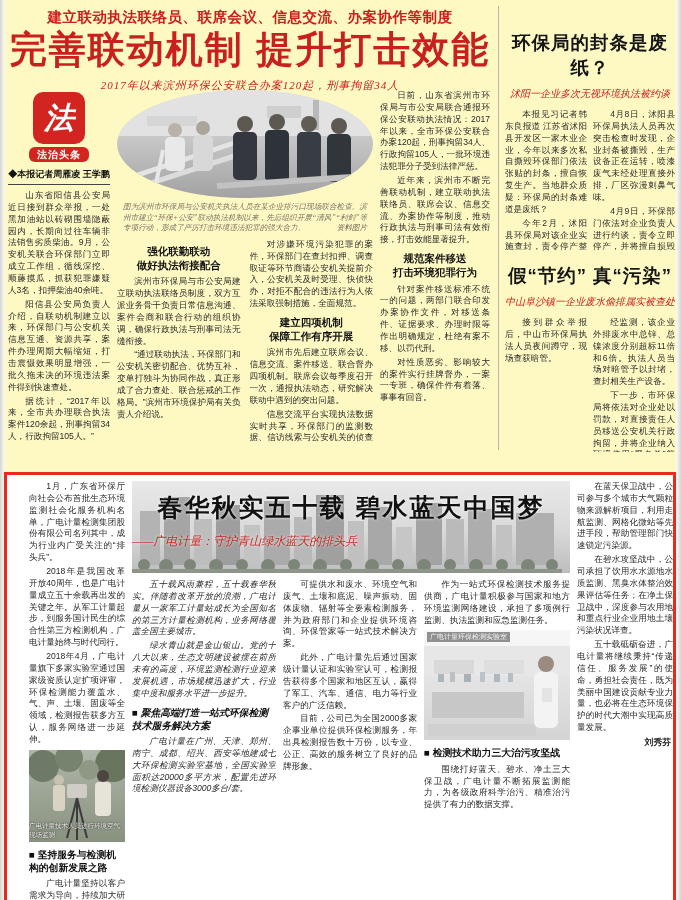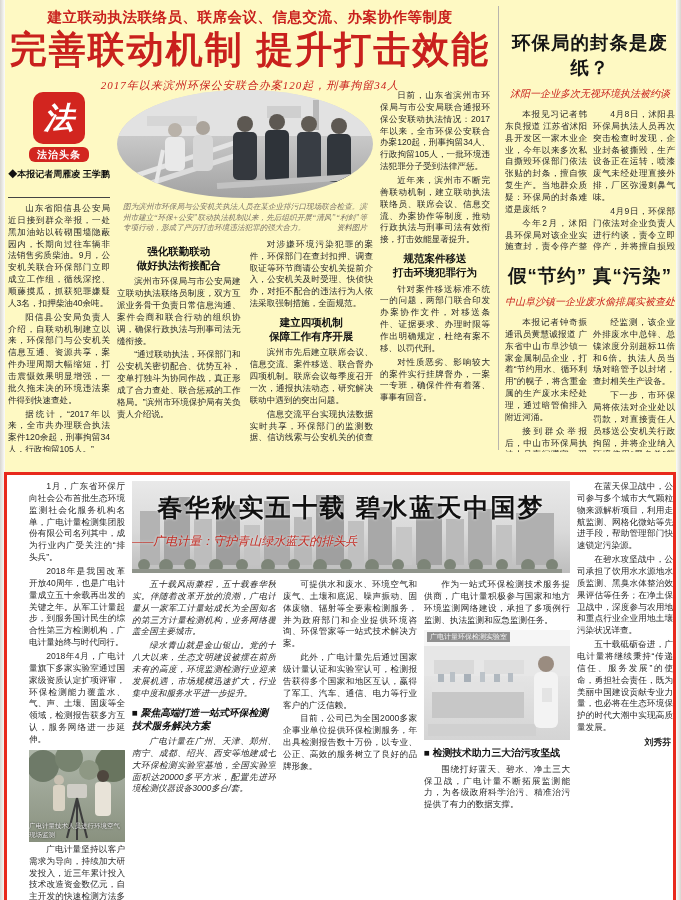--- a/index.html
+++ b/index.html
@@ -20,21 +20,21 @@
                display:grid; grid-template-columns:102px 256px 110px; gap:7px; overflow:hidden; }
   p { font-size:8.6px; line-height:1.38; text-align:justify; color:#2a2a2a; text-indent:2em; margin-bottom:2px; }
   .ma-left { overflow:hidden; }
   .logo-wrap { width:60px; margin:2px auto 6px; text-align:center; }
   .logo-sq { width:52px; height:52px; margin:0 auto; background:#d2251f; border-radius:10px;
              color:#fff; font-size:30px; font-weight:bold; font-style:italic; line-height:52px;
              font-family:"Liberation Serif",serif; }
   .logo-bar { margin-top:3px; background:#d2251f; color:#fff; font-size:10px; font-weight:bold;
               line-height:15px; border-radius:6px; letter-spacing:1px; }
   .byline { font-size:9px; font-weight:bold; color:#111; border-bottom:1px solid #444;
-            padding-bottom:16px; margin-bottom:5px; text-align:center; }
+            padding-bottom:3px; margin-bottom:5px; text-align:center; }
   .photo-oval { width:256px; height:108px; border-radius:50%; overflow:hidden; position:relative;
                 background:linear-gradient(180deg,#dcdcdc 0%,#c7c7c7 45%,#a2a2a2 100%); }
   .photo-cap { font-size:7.6px; line-height:1.4; color:#7c7468; font-style:italic;
                font-family:"Liberation Serif",serif; text-align:justify; margin:4px 6px 5px; text-indent:0; }
   .photo-credit { font-weight:normal; float:right; color:#6e675d; }
   .subcols { display:grid; grid-template-columns:1fr 1fr; gap:9px; height:206px; overflow:hidden; }
   .subhead { text-align:center; font-weight:bold; font-size:10.5px; line-height:1.35; color:#111; margin:5px 0 4px; }
   .col { overflow:hidden; }
 
   .divider-v { position:absolute; left:498px; top:6px; width:1px; height:444px; background:#b9b5ad; }
@@ -184,21 +184,20 @@
             <p>4月8日，沭阳县环保局执法人员再次突击检查时发现，企业封条被撕毁，生产设备正在运转，喷漆废气未经处理直接外排，厂区弥漫刺鼻气味。</p>
             <p>4月9日，环保部门依法对企业负责人进行约谈，责令立即停产，并将擅自损毁封条的行为移送公安机关处理。</p>
           </div>
       </div>
     </div>
     <div>
       <div class="rail-headline second">假“节约” 真“污染”</div>
       <div class="rail-sub">中山阜沙镇一企业废水偷排属实被查处</div>
       <div class="rail-body">
         <div class="col">
-            <p>本报记者钟奇振 通讯员黄慧诚报道 广东省中山市阜沙镇一家金属制品企业，打着“节约用水、循环利用”的幌子，将含重金属的生产废水未经处理，通过暗管偷排入附近河涌。</p>
             <p>接到群众举报后，中山市环保局执法人员夜间蹲守，现场查获暗管。</p>
           </div>
         <div class="col">
           <div>
               <p>经监测，该企业外排废水中总锌、总镍浓度分别超标11倍和6倍。执法人员当场对暗管予以封堵，查封相关生产设备。</p>
               <p>下一步，市环保局将依法对企业处以罚款，对直接责任人员移送公安机关行政拘留，并将企业纳入环境信用“黑名单”管理，实施联合惩戒。</p>
             </div>
 
         </div>
       </div>
@@ -222,20 +221,21 @@
           <rect x="24" y="35" width="12" height="26" rx="3" fill="#dad3c4"></rect>
           <circle cx="74" cy="26" r="6" fill="#4e463e"></circle>
           <rect x="66" y="32" width="16" height="34" rx="4" fill="#e8e3d8"></rect>
           <rect x="38" y="34" width="20" height="14" rx="2" fill="#cfcdc6"></rect>
           <line x1="48" y1="48" x2="38" y2="88" stroke="#3c3c3c" stroke-width="2"></line>
           <line x1="48" y1="48" x2="58" y2="88" stroke="#3c3c3c" stroke-width="2"></line>
           <line x1="48" y1="48" x2="48" y2="90" stroke="#3c3c3c" stroke-width="2"></line>
         </svg>
         <span class="lbl">广电计量技术人员进行环境空气现场监测</span>
       </div>
+      <div class="feat-subhead">■ 坚持服务与检测机构的创新发展之路</div>
       <div>
           <p>广电计量坚持以客户需求为导向，持续加大研发投入，近三年累计投入技术改造资金数亿元，自主开发的快速检测方法多次填补行业空白。</p>
         </div>
     </div>
 
     <div class="feat-banner">
       <svg width="430" height="92" viewBox="0 0 430 92" preserveAspectRatio="none">
         <rect x="8" y="30" width="20" height="54" fill="#b3b3b3"></rect>
         <rect x="32" y="16" width="26" height="68" fill="#a5a5a5"></rect>
         <rect x="62" y="38" width="18" height="46" fill="#bdbdbd"></rect>

